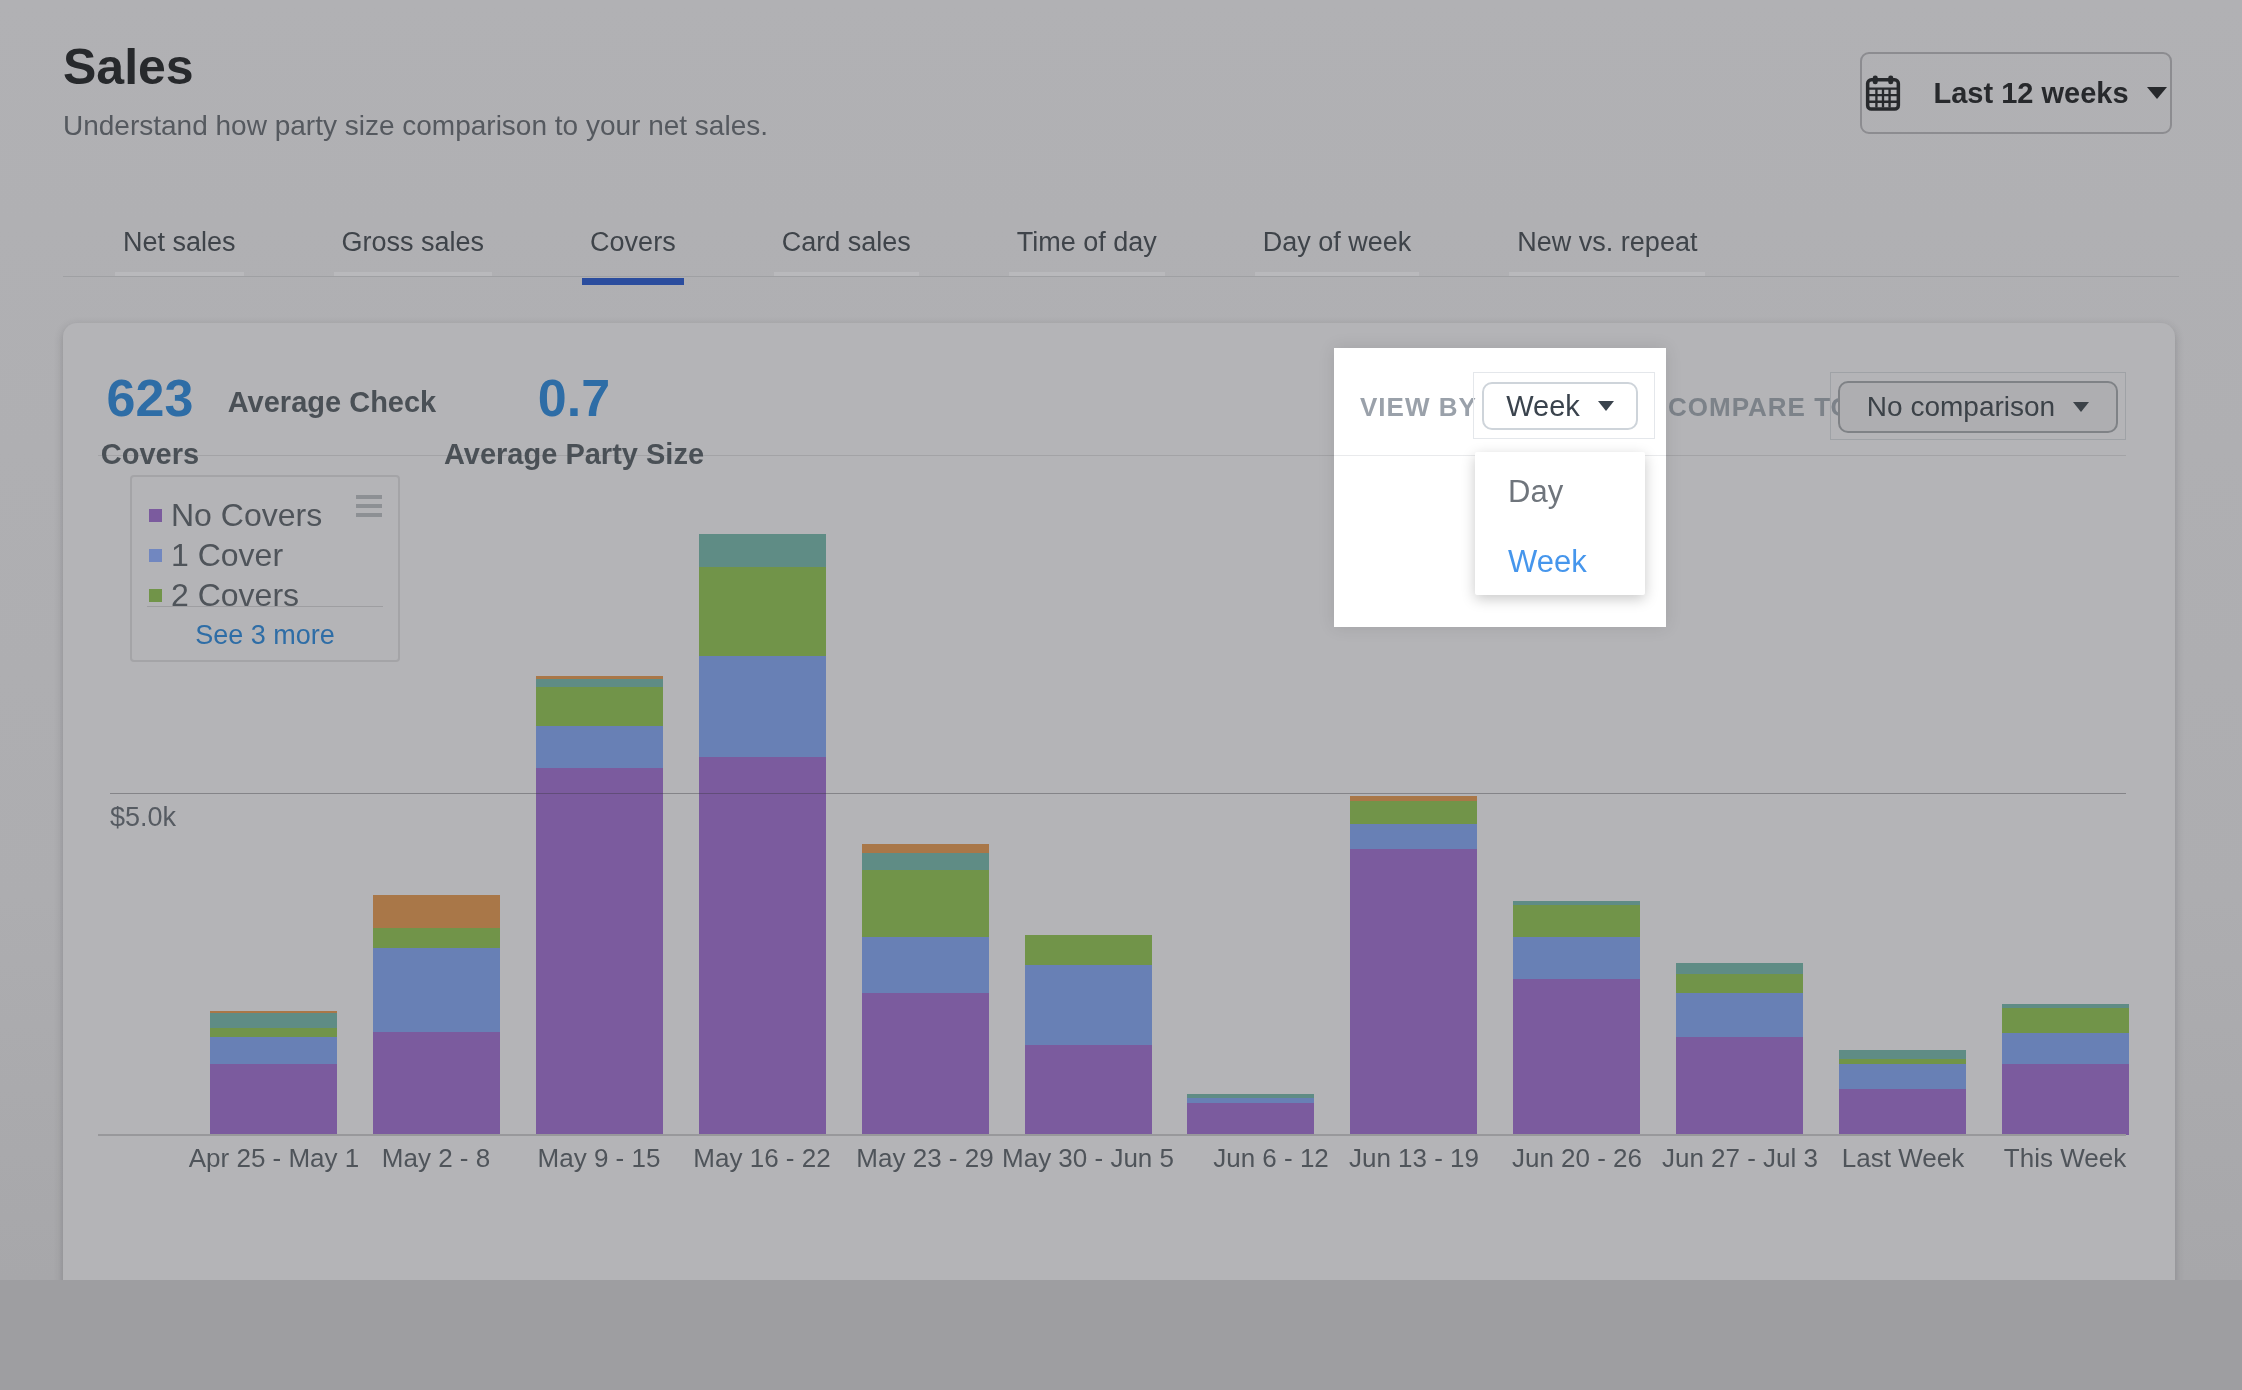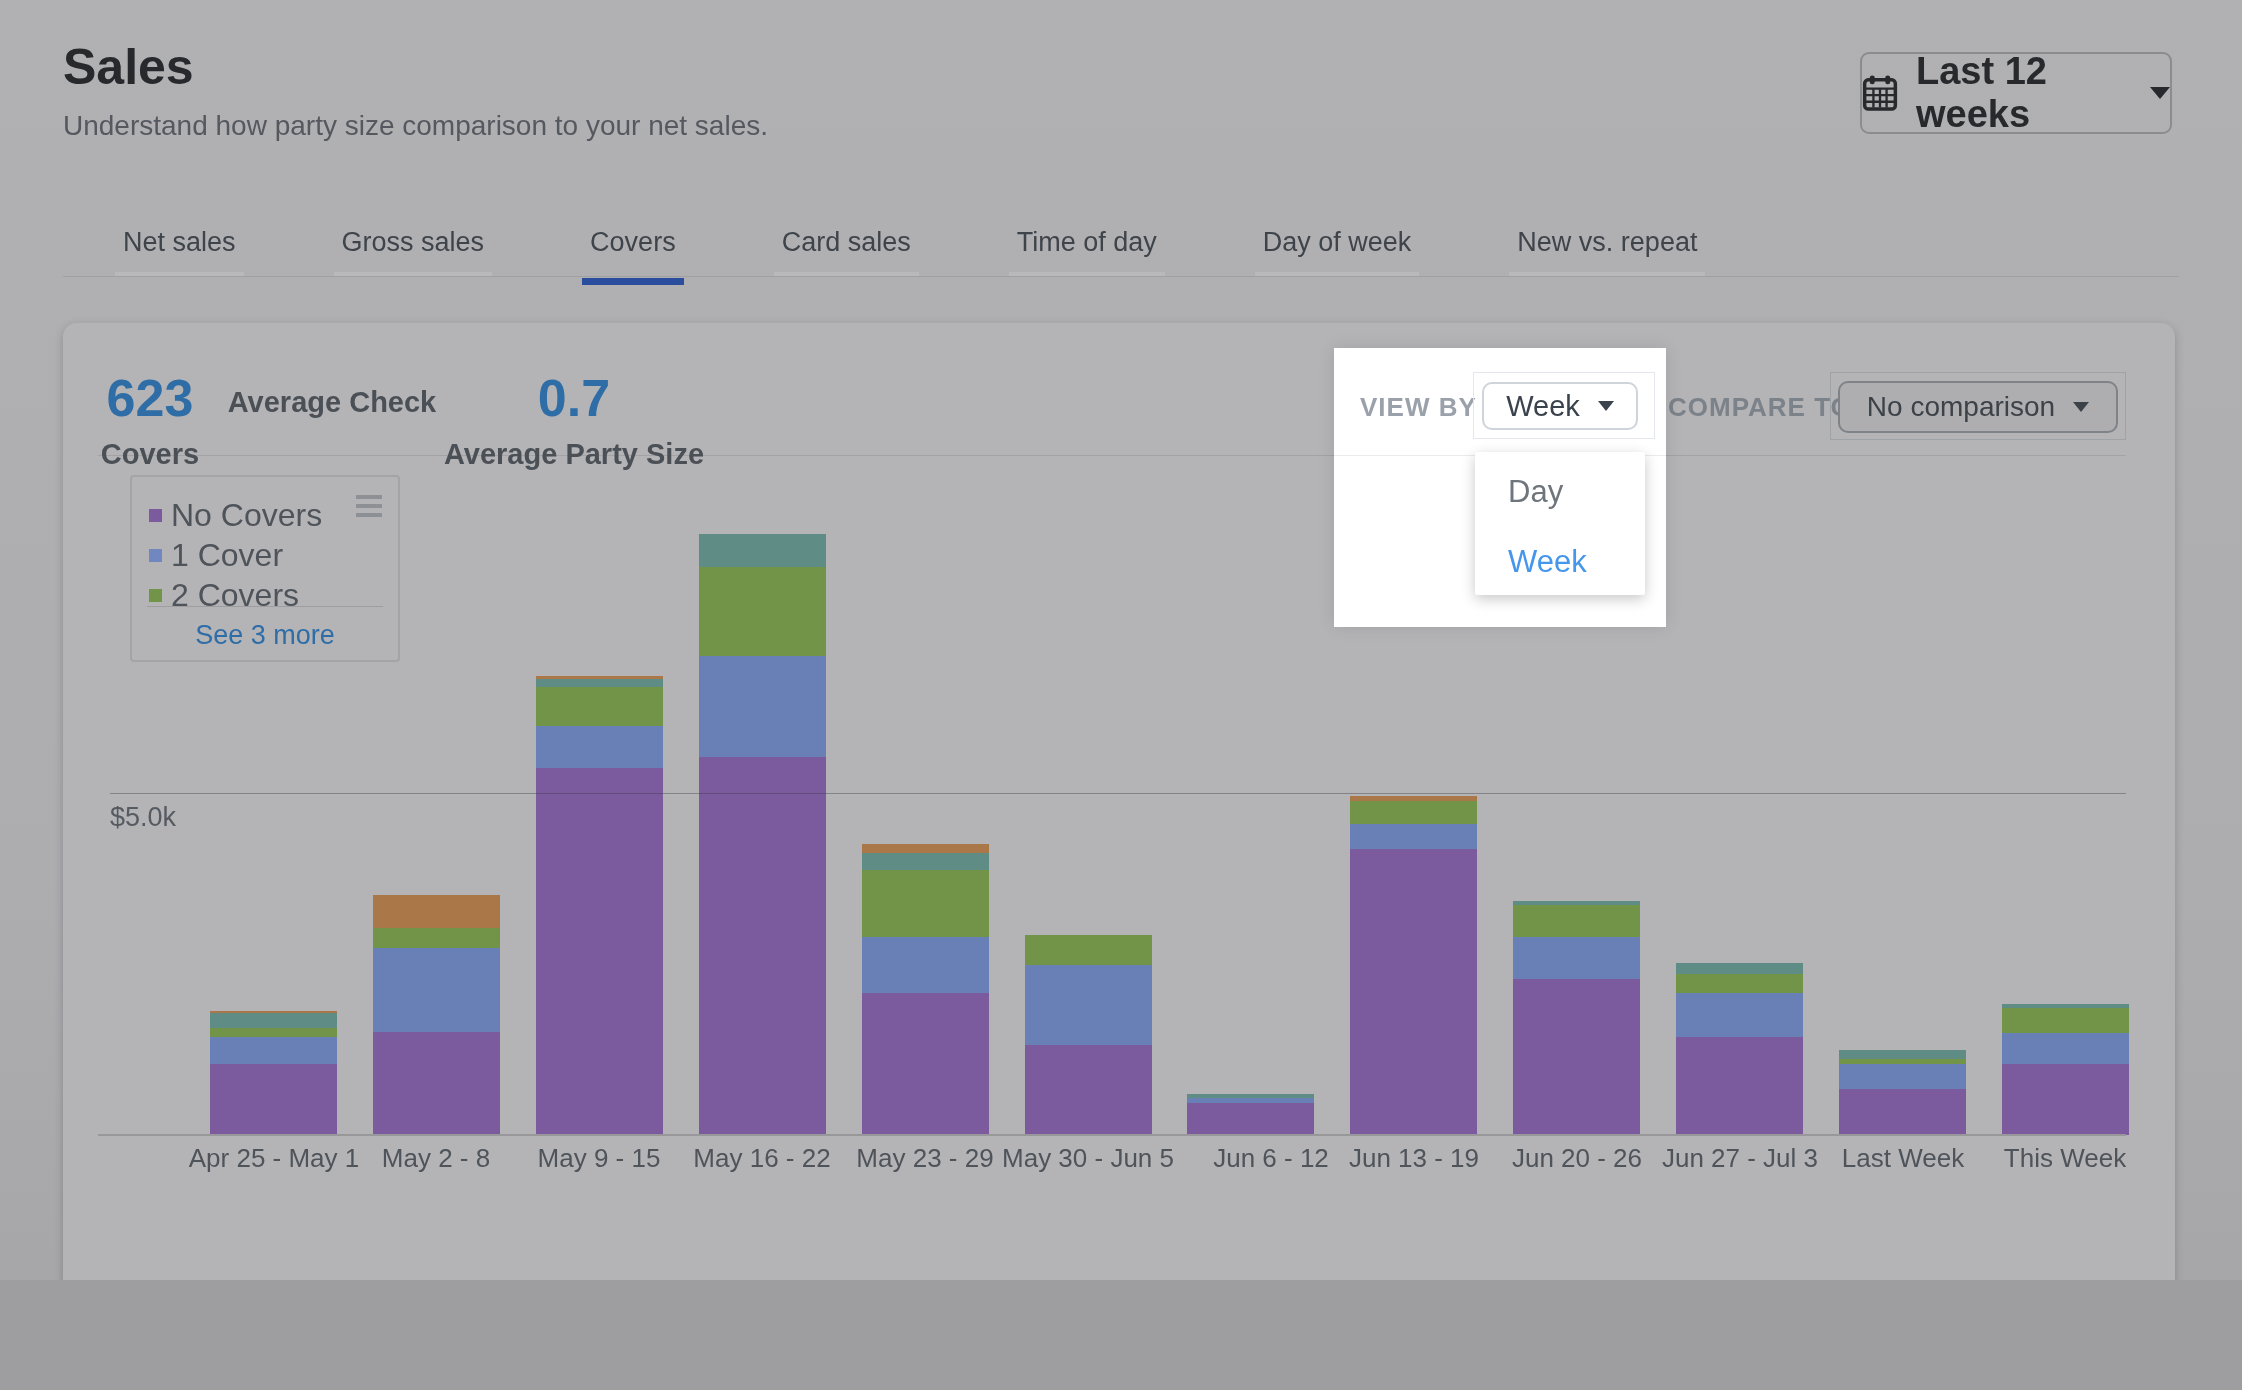--- a/index.html
+++ b/index.html
@@ -7,21 +7,21 @@
   #stage{position:relative;width:2242px;height:1280px;overflow:hidden;
          background:linear-gradient(#b1b1b4 0%,#adadb0 70%,#a7a7aa 100%);}
   .abs{position:absolute;}
 
   
   #page-title{left:63px;top:38px;font-size:50px;font-weight:bold;color:#27292c;}
   #page-subtitle{left:63px;top:110px;font-size:28px;color:#55595f;}
   #date-range-btn{left:1860px;top:52px;width:312px;height:82px;border:2px solid #8c8c90;
     border-radius:9px;display:flex;align-items:center;justify-content:center;gap:18px;
     color:#27292c;box-sizing:border-box;cursor:pointer;}
-  #date-range-btn .lbl{font-size:38px;font-weight:bold;}
+  #date-range-btn .lbl{font-size:29px;font-weight:bold;margin-left:14px;}
   .caret{width:0;height:0;border-left:10px solid transparent;border-right:10px solid transparent;
          border-top:12px solid currentColor;display:inline-block;}
   .caret.sm{border-left-width:8px;border-right-width:8px;border-top-width:10px;}
 
   
   #tabbar-border{left:63px;top:276px;width:2116px;height:1px;background:#9fa0a3;}
   #tabs{left:123px;top:227px;display:flex;gap:106px;}
   .tab{position:relative;font-size:27px;color:#3f444a;white-space:nowrap;cursor:pointer;}
   .tab .tab-underline{position:absolute;left:-8px;right:-8px;top:45px;height:4px;background:#b9b9bc;}
   .tab.active .tab-underline{top:51px;height:7px;background:#2b4d9e;}

